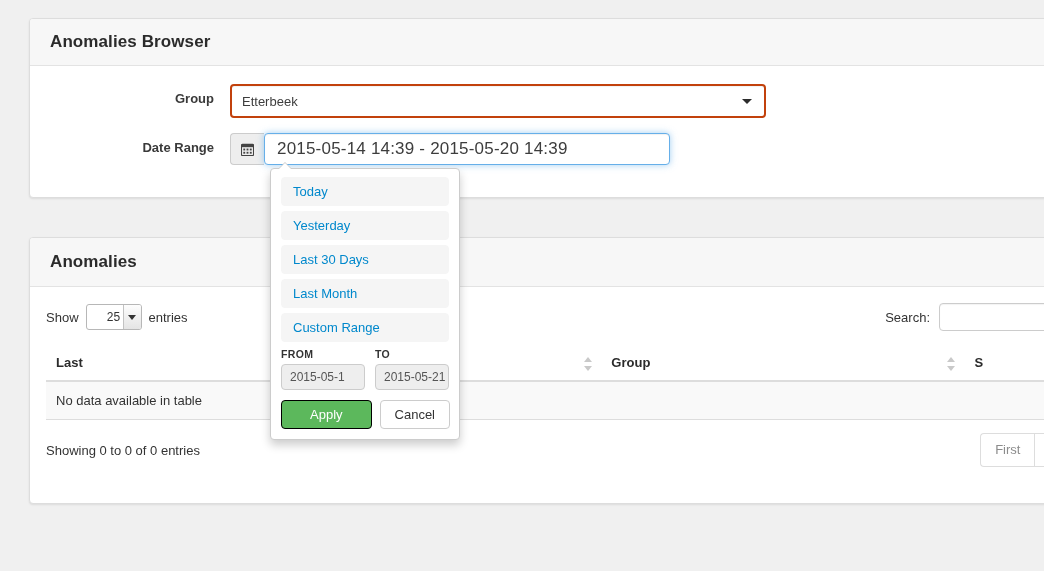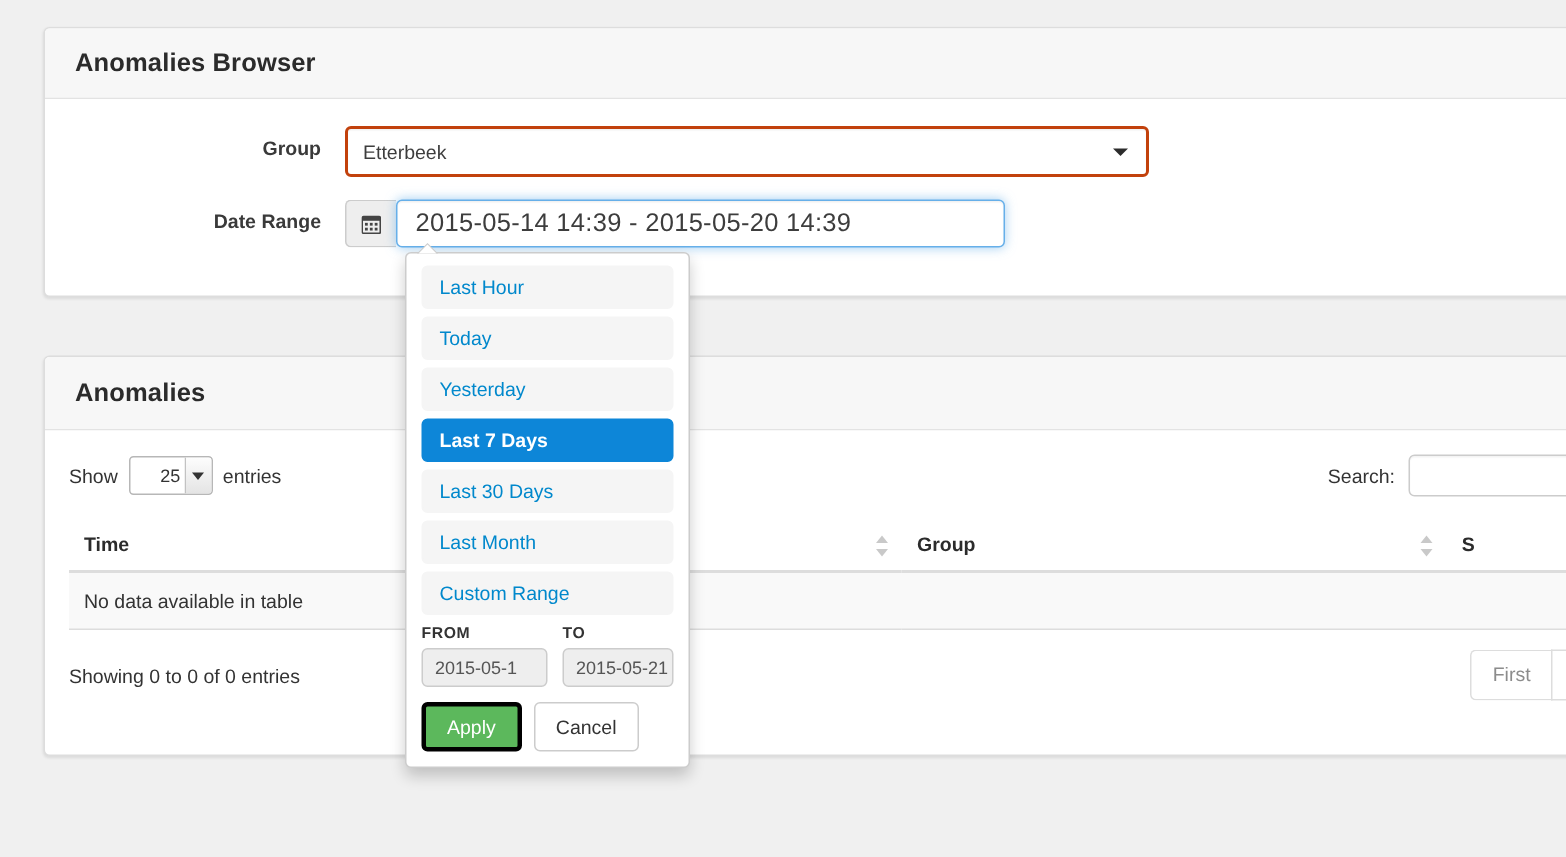--- a/index.html
+++ b/index.html
@@ -341,24 +341,24 @@
     box-sizing: border-box;
     overflow: hidden;
     white-space: nowrap;
   }
   .range-actions {
     display: flex;
     margin-top: 10px;
   }
   .btn-apply {
     background: #5cb85c;
-    border: 3px solid #000000;
+    border: 1px solid #000000;
     color: #ffffff;
     border-radius: 4px;
-    padding: 6px 14px;
+    padding: 6px 28px;
     font-size: 13px;
     cursor: pointer;
   }
   .btn-cancel {
     background: #ffffff;
     border: 1px solid #cccccc;
     color: #333333;
     border-radius: 4px;
     padding: 6px 14px;
     font-size: 13px;
@@ -427,21 +427,21 @@
       <div class="search-box">
         <span>Search:</span>
         <input class="search-input" type="text" placeholder="" style="">
       </div>
     </div>
 
     <table class="dt">
       <thead>
         <tr>
           <th style="width:52%">
-            <span>Time</span>
+            <span>Last</span>
             <span class="sort-arrows">
                 <i class="up"></i>
                 <i class="dn"></i>
               </span>
           </th>
           <th style="width:34%">
             <span>Group</span>
             <span class="sort-arrows">
                 <i class="up"></i>
                 <i class="dn"></i>
@@ -465,24 +465,22 @@
         <span class="pg">First</span>
         <span class="pg">Previous</span>
       </div>
     </div>
 
   </div>
 </div>
 
 <div id="daterange-dropdown">
   <div>
-    <div class="range-item">Last Hour</div>
     <div class="range-item">Today</div>
     <div class="range-item">Yesterday</div>
-    <div class="range-item active">Last 7 Days</div>
     <div class="range-item">Last 30 Days</div>
     <div class="range-item">Last Month</div>
     <div class="range-item">Custom Range</div>
   </div>
 
   <div class="range-fields">
     <div class="range-field">
       <label>FROM</label>
       <div class="fld">
         <span>2015-05-1</span>

